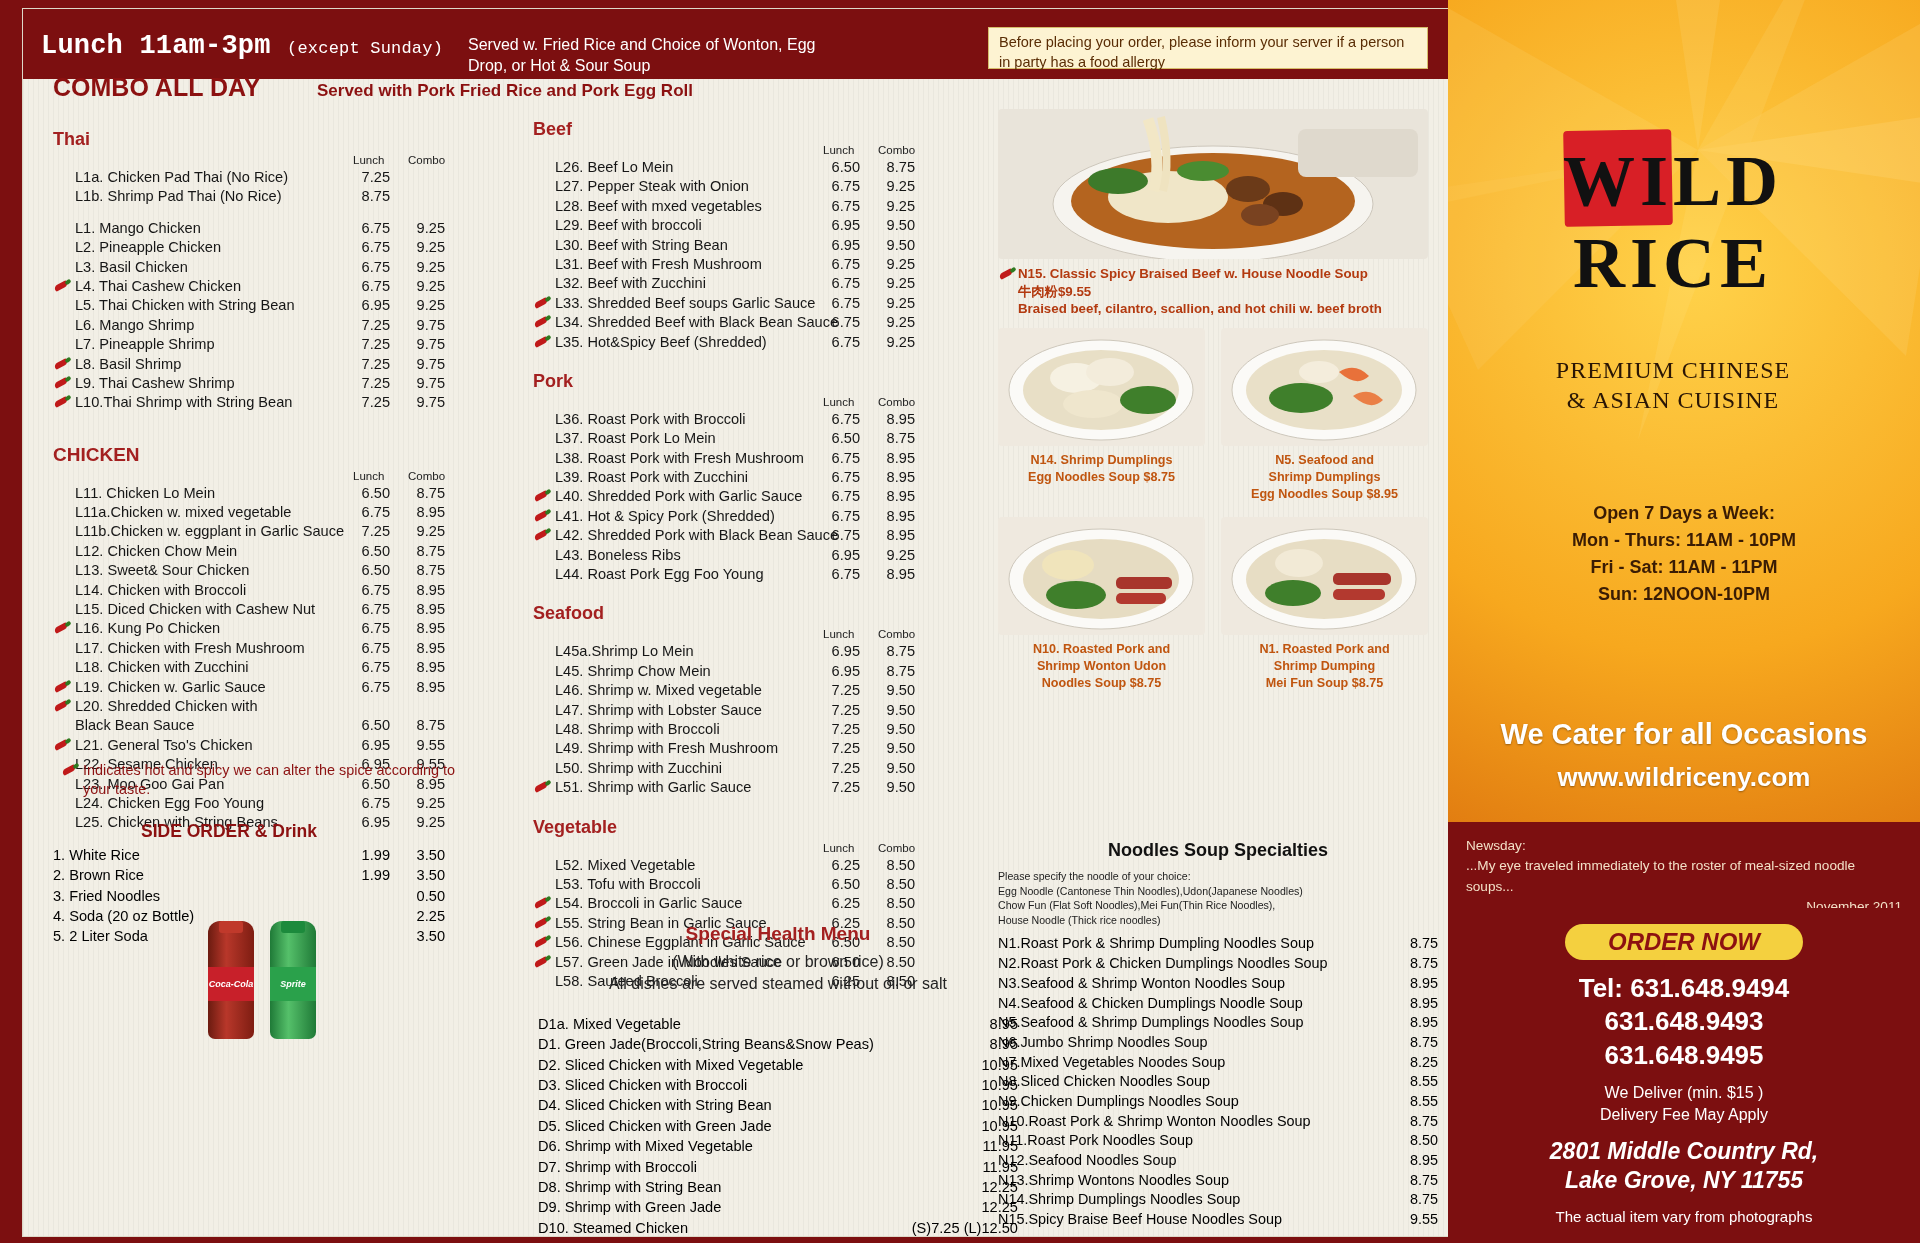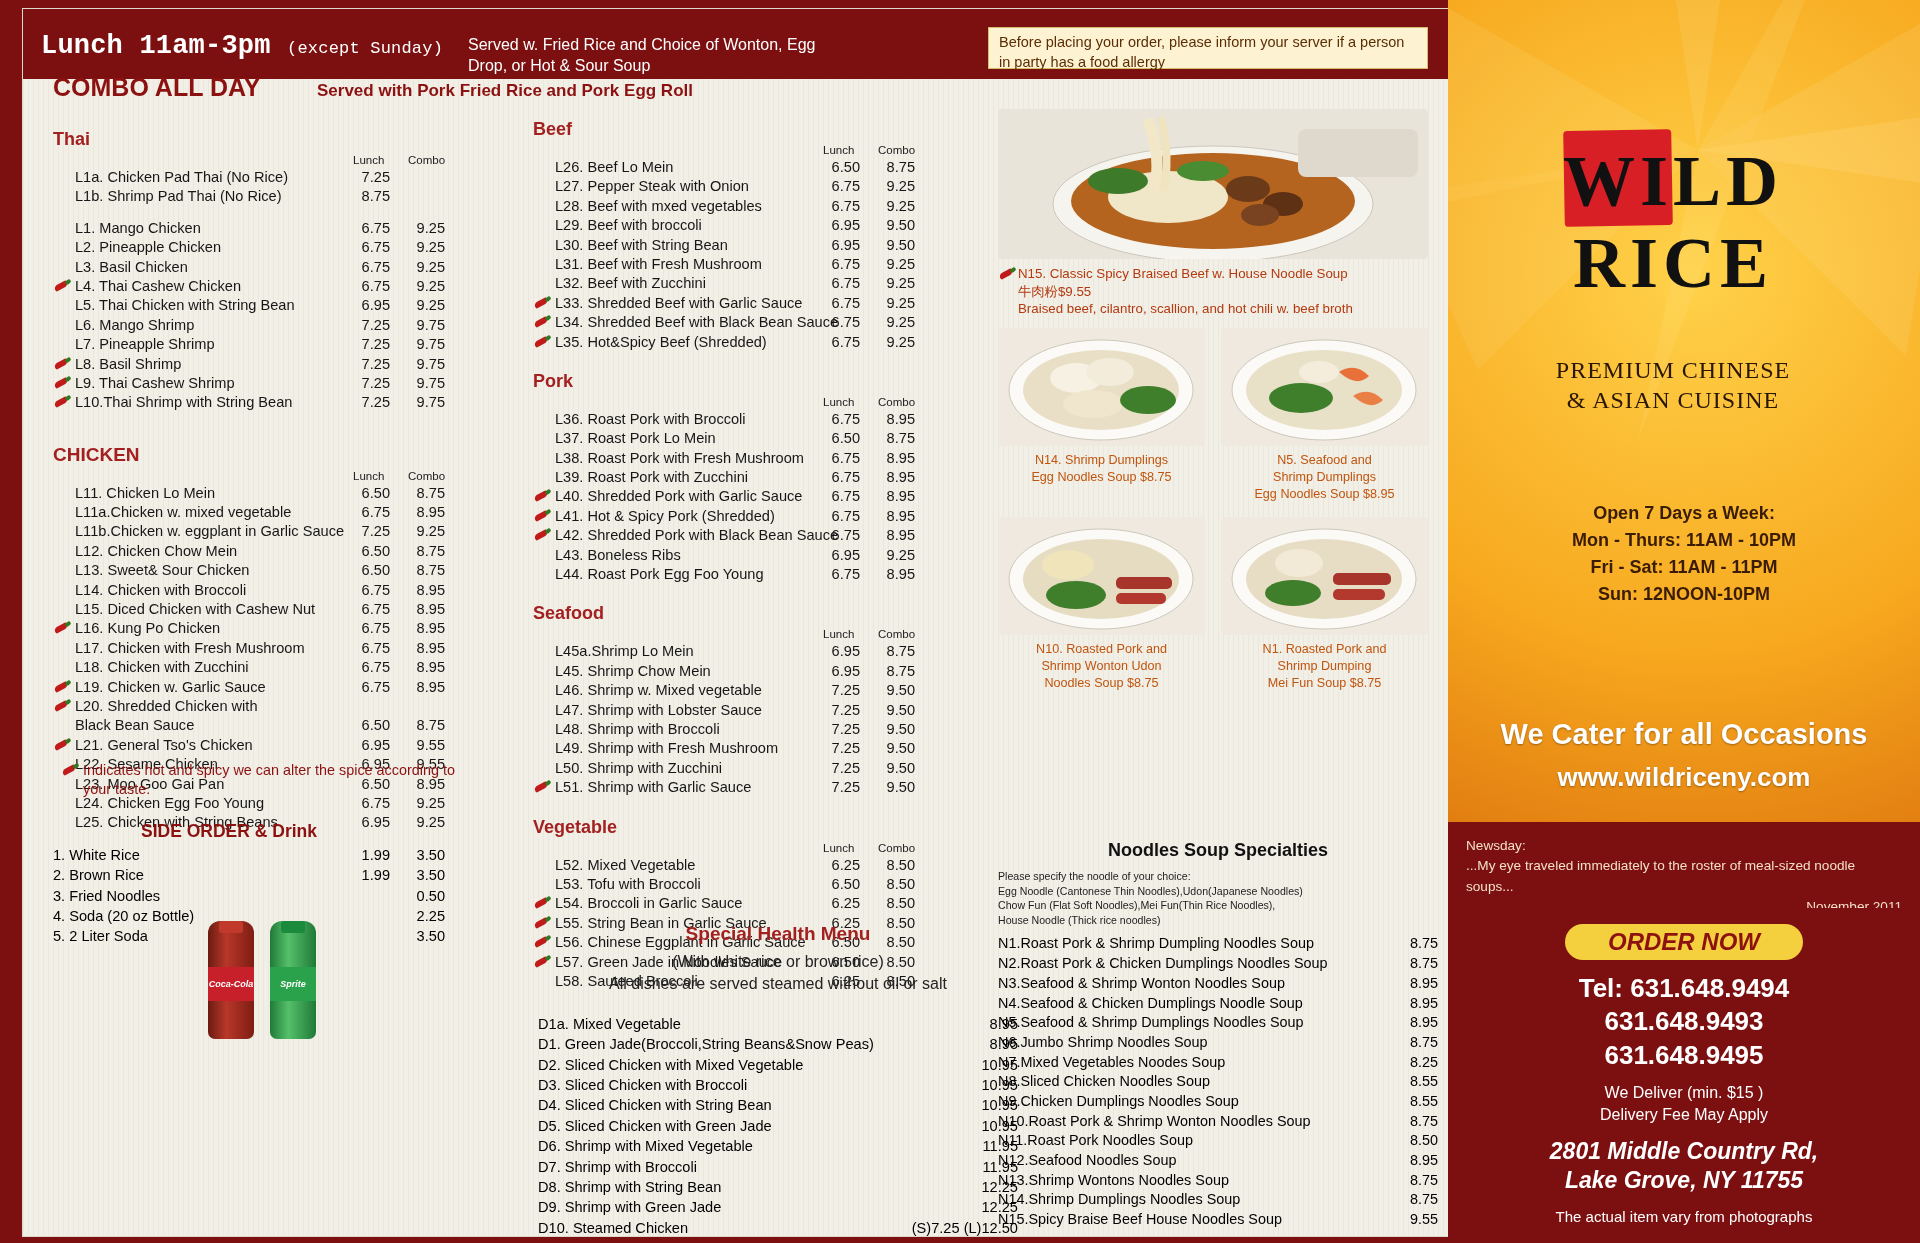--- a/index.html
+++ b/index.html
@@ -80,21 +80,21 @@
   .health{position:absolute;left:515px;top:910px;width:480px;}
   .health h3{margin:4px;text-align:center;color:#a32020;font-size:19px;}
   .health .sub{text-align:center;font-size:16px;color:#222;line-height:1.4;margin-top:6px;}
   .noodles{position:absolute;left:975px;top:822px;width:440px;margin-top:9px;}
   .noodles h3{margin:0;text-align:center;color:#111;font-size:18px;font-weight:bold;}
   .noodles .spec{font-size:10.6px;color:#222;line-height:1.38;margin-top:8px;}
   .noodles .row{height:19.6px;}
   .noodles .nm{left:0px;}
 
   
-  .photos{position:absolute;left:975px;top:100px;width:430px;}
+  .photos{position:absolute;left:975px;top:100px;width:430px;font-weight:bold;}
   .photo{position:relative;border-radius:4px;overflow:hidden;}
   .ph-big{width:430px;height:150px;}
   .img{width:100%;height:100%;display:block;}
   .cap-red{color:#b33a10;font-size:13.3px;line-height:1.32;}
   .cap-orange{color:#c0550f;font-size:12.6px;line-height:1.35;text-align:center;}
   .ph-row{display:flex;gap:16px;margin-top:6px;}
   .ph-sm{width:207px;height:118px;}
 
   
   .brand{
@@ -401,21 +401,21 @@
             <span class="p1" style="left: 275px;">6.75</span>
             <span class="p2" style="left: 330px;">9.25</span>
           </div>
           <div class="row">
             <span class="nm">L32.  Beef with Zucchini</span>
             <span class="p1" style="left: 275px;">6.75</span>
             <span class="p2" style="left: 330px;">9.25</span>
           </div>
           <div class="row">
             <span class="chili"></span>
-            <span class="nm">L33.  Shredded Beef with Garlic Sauce</span>
+            <span class="nm">L33.  Shredded Beef soups Garlic Sauce</span>
             <span class="p1" style="left: 275px;">6.75</span>
             <span class="p2" style="left: 330px;">9.25</span>
           </div>
           <div class="row">
             <span class="chili"></span>
             <span class="nm">L34.  Shredded Beef with Black Bean Sauce</span>
             <span class="p1" style="left: 275px;">6.75</span>
             <span class="p2" style="left: 330px;">9.25</span>
           </div>
           <div class="row">

